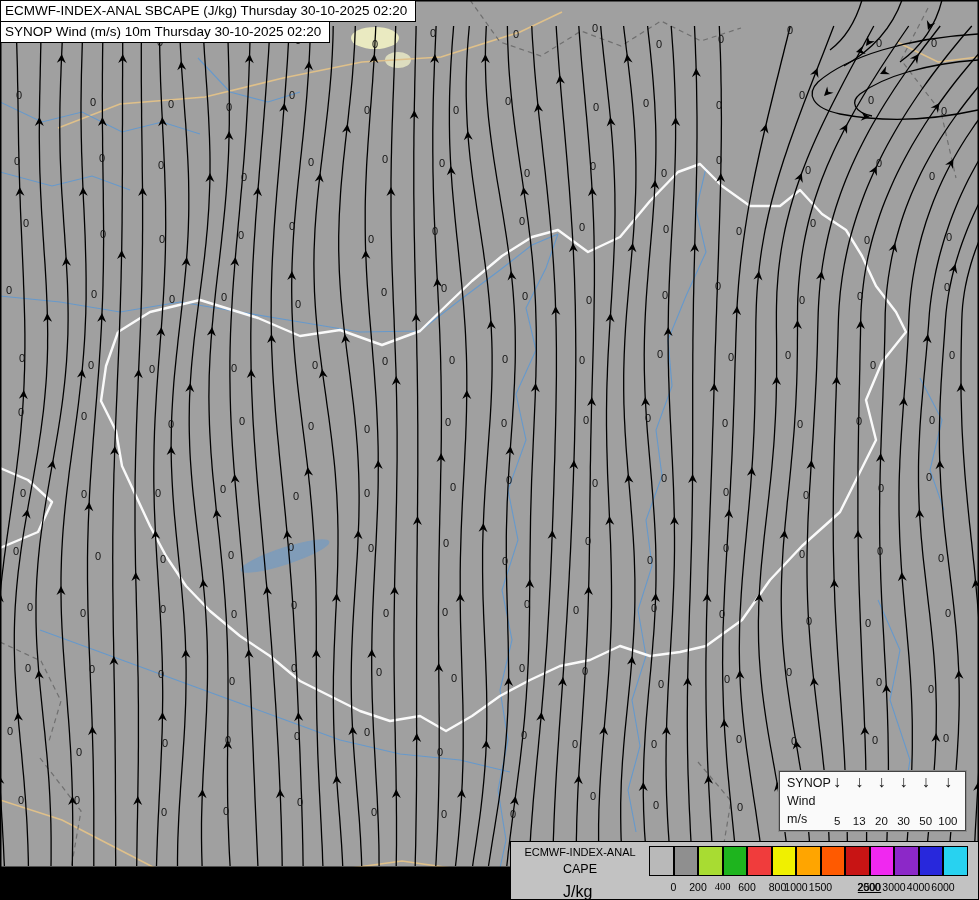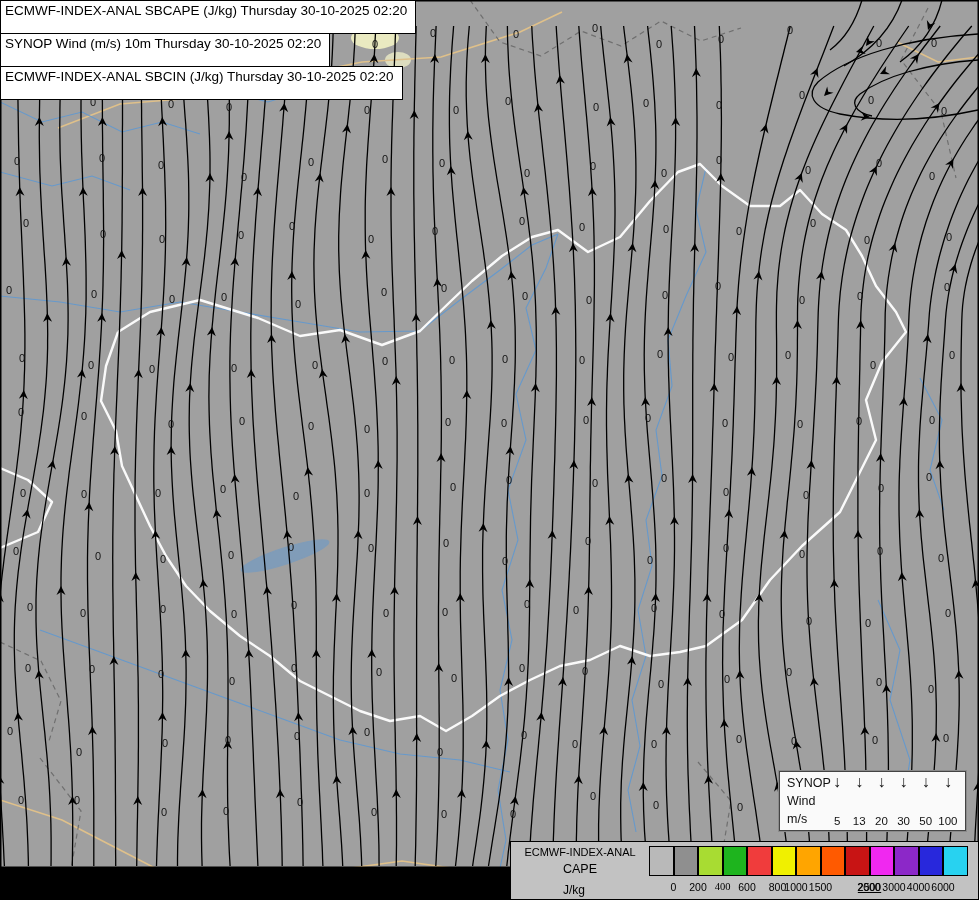--- a/index.html
+++ b/index.html
@@ -8,21 +8,21 @@
     background:#000;font-family:"Liberation Sans",sans-serif;
   }
   #map-wrap{position:absolute;left:0;top:0;width:979px;height:868px;background:#a0a0a0;}
   svg{display:block;overflow:hidden;}
   #bottom-bar{position:absolute;left:0;top:868px;width:979px;height:32px;background:#000;z-index:5;}
 
   
   #header-box{position:absolute;left:0;top:0;z-index:30;}
   .hdr-line{
     display:block;width:max-content;background:#fff;border:1px solid #000;
-    margin-top:-1px;padding:2px 8px 15px 4px;font-size:13.5px;color:#000;white-space:nowrap;
+    margin-top:-1px;padding:2px 8px 3px 4px;font-size:13.5px;color:#000;white-space:nowrap;
   }
   .hdr-line:first-child{margin-top:0;}
 
   
   #wind-legend{
     position:absolute;left:779px;top:771px;width:187px;height:60px;
     background:#fafafa;border:1px solid #444;outline:1px solid #8a8a8a;
     z-index:25;display:flex;font-size:12.5px;color:#111;box-sizing:border-box;
   }
   #wind-left{display:flex;flex-direction:column;justify-content:space-between;padding:4px 2px 4px 7px;width:46px;box-sizing:border-box;}
@@ -32,21 +32,21 @@
   #wind-speeds span{font-size:11.5px;}
 
   
   #cape-legend{
     position:absolute;left:510px;top:841px;width:469px;height:59px;
     background:#c2c2c2;border:1px solid #000;z-index:25;color:#000;box-sizing:border-box;
   }
   #cape-titles{position:absolute;left:2px;top:4px;width:134px;text-align:center;}
   #cape-title1{font-size:11px;}
   #cape-title2{font-size:12.5px;margin-top:4px;}
-  #cape-unit{position:absolute;left:52px;top:41px;font-size:12px;}
+  #cape-unit{position:absolute;left:52px;top:41px;font-size:16px;}
   #cape-swatches{position:absolute;left:138px;top:4px;height:30px;display:flex;}
   .swatch{height:30px;border:1px solid #000;box-sizing:border-box;display:inline-block;}
   #cape-ticks{position:absolute;left:138px;top:39px;height:14px;width:326px;}
   #cape-ticks span{position:absolute;transform:translateX(-50%);font-size:10.5px;white-space:nowrap;}
 </style>
 </head>
 <body>
 
 <div id="map-wrap">
   <svg id="map-svg" width="979" height="868" viewBox="0 0 979 868">
@@ -518,21 +518,20 @@
       </g>
       <rect x="0.75" y="0.75" width="977.5" height="866.5" fill="none" stroke="#000000" stroke-width="1.5"></rect>
     </svg>
 </div>
 
 <div id="bottom-bar"></div>
 
 <div id="header-box">
   <div class="hdr-line">ECMWF-INDEX-ANAL SBCAPE (J/kg) Thursday 30-10-2025 02:20</div>
   <div class="hdr-line">SYNOP Wind (m/s) 10m Thursday 30-10-2025 02:20</div>
-  <div class="hdr-line">ECMWF-INDEX-ANAL SBCIN (J/kg) Thursday 30-10-2025 02:20</div>
 </div>
 
 <div id="wind-legend">
   <div id="wind-left">
     <span>SYNOP</span>
     <span>Wind</span>
     <span>m/s</span>
   </div>
   <div id="wind-right">
     <div id="wind-arrows">

